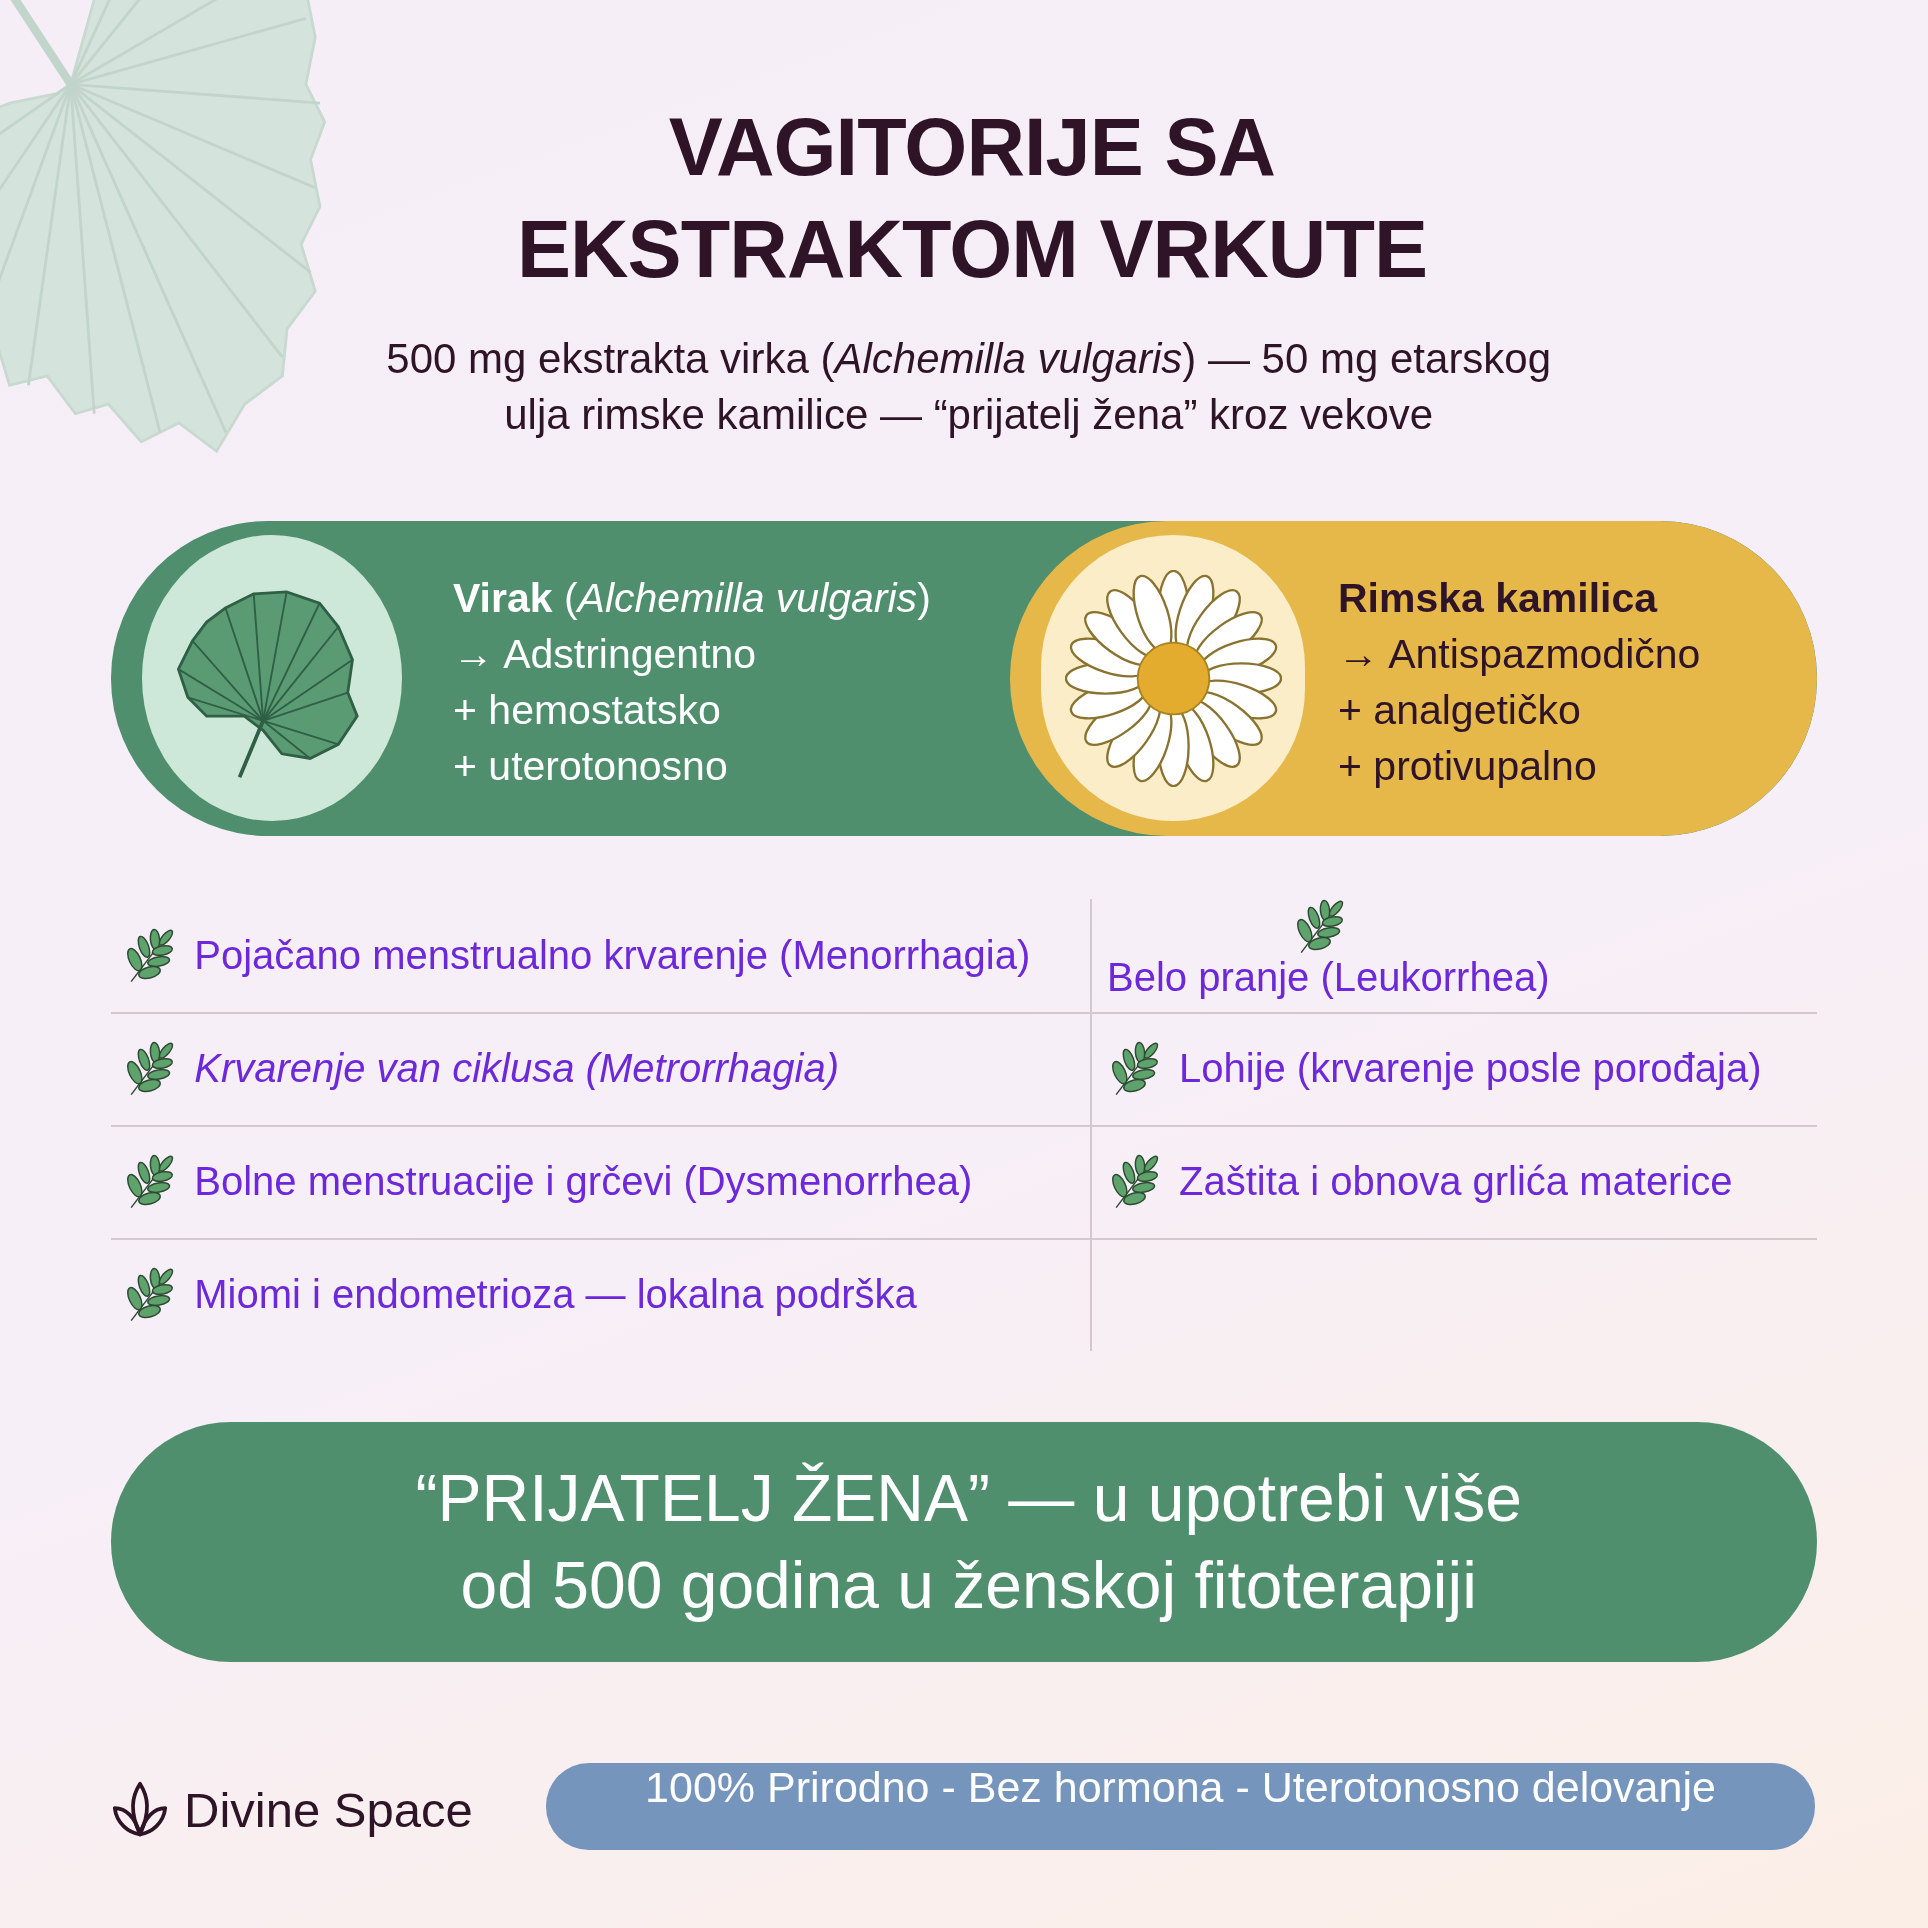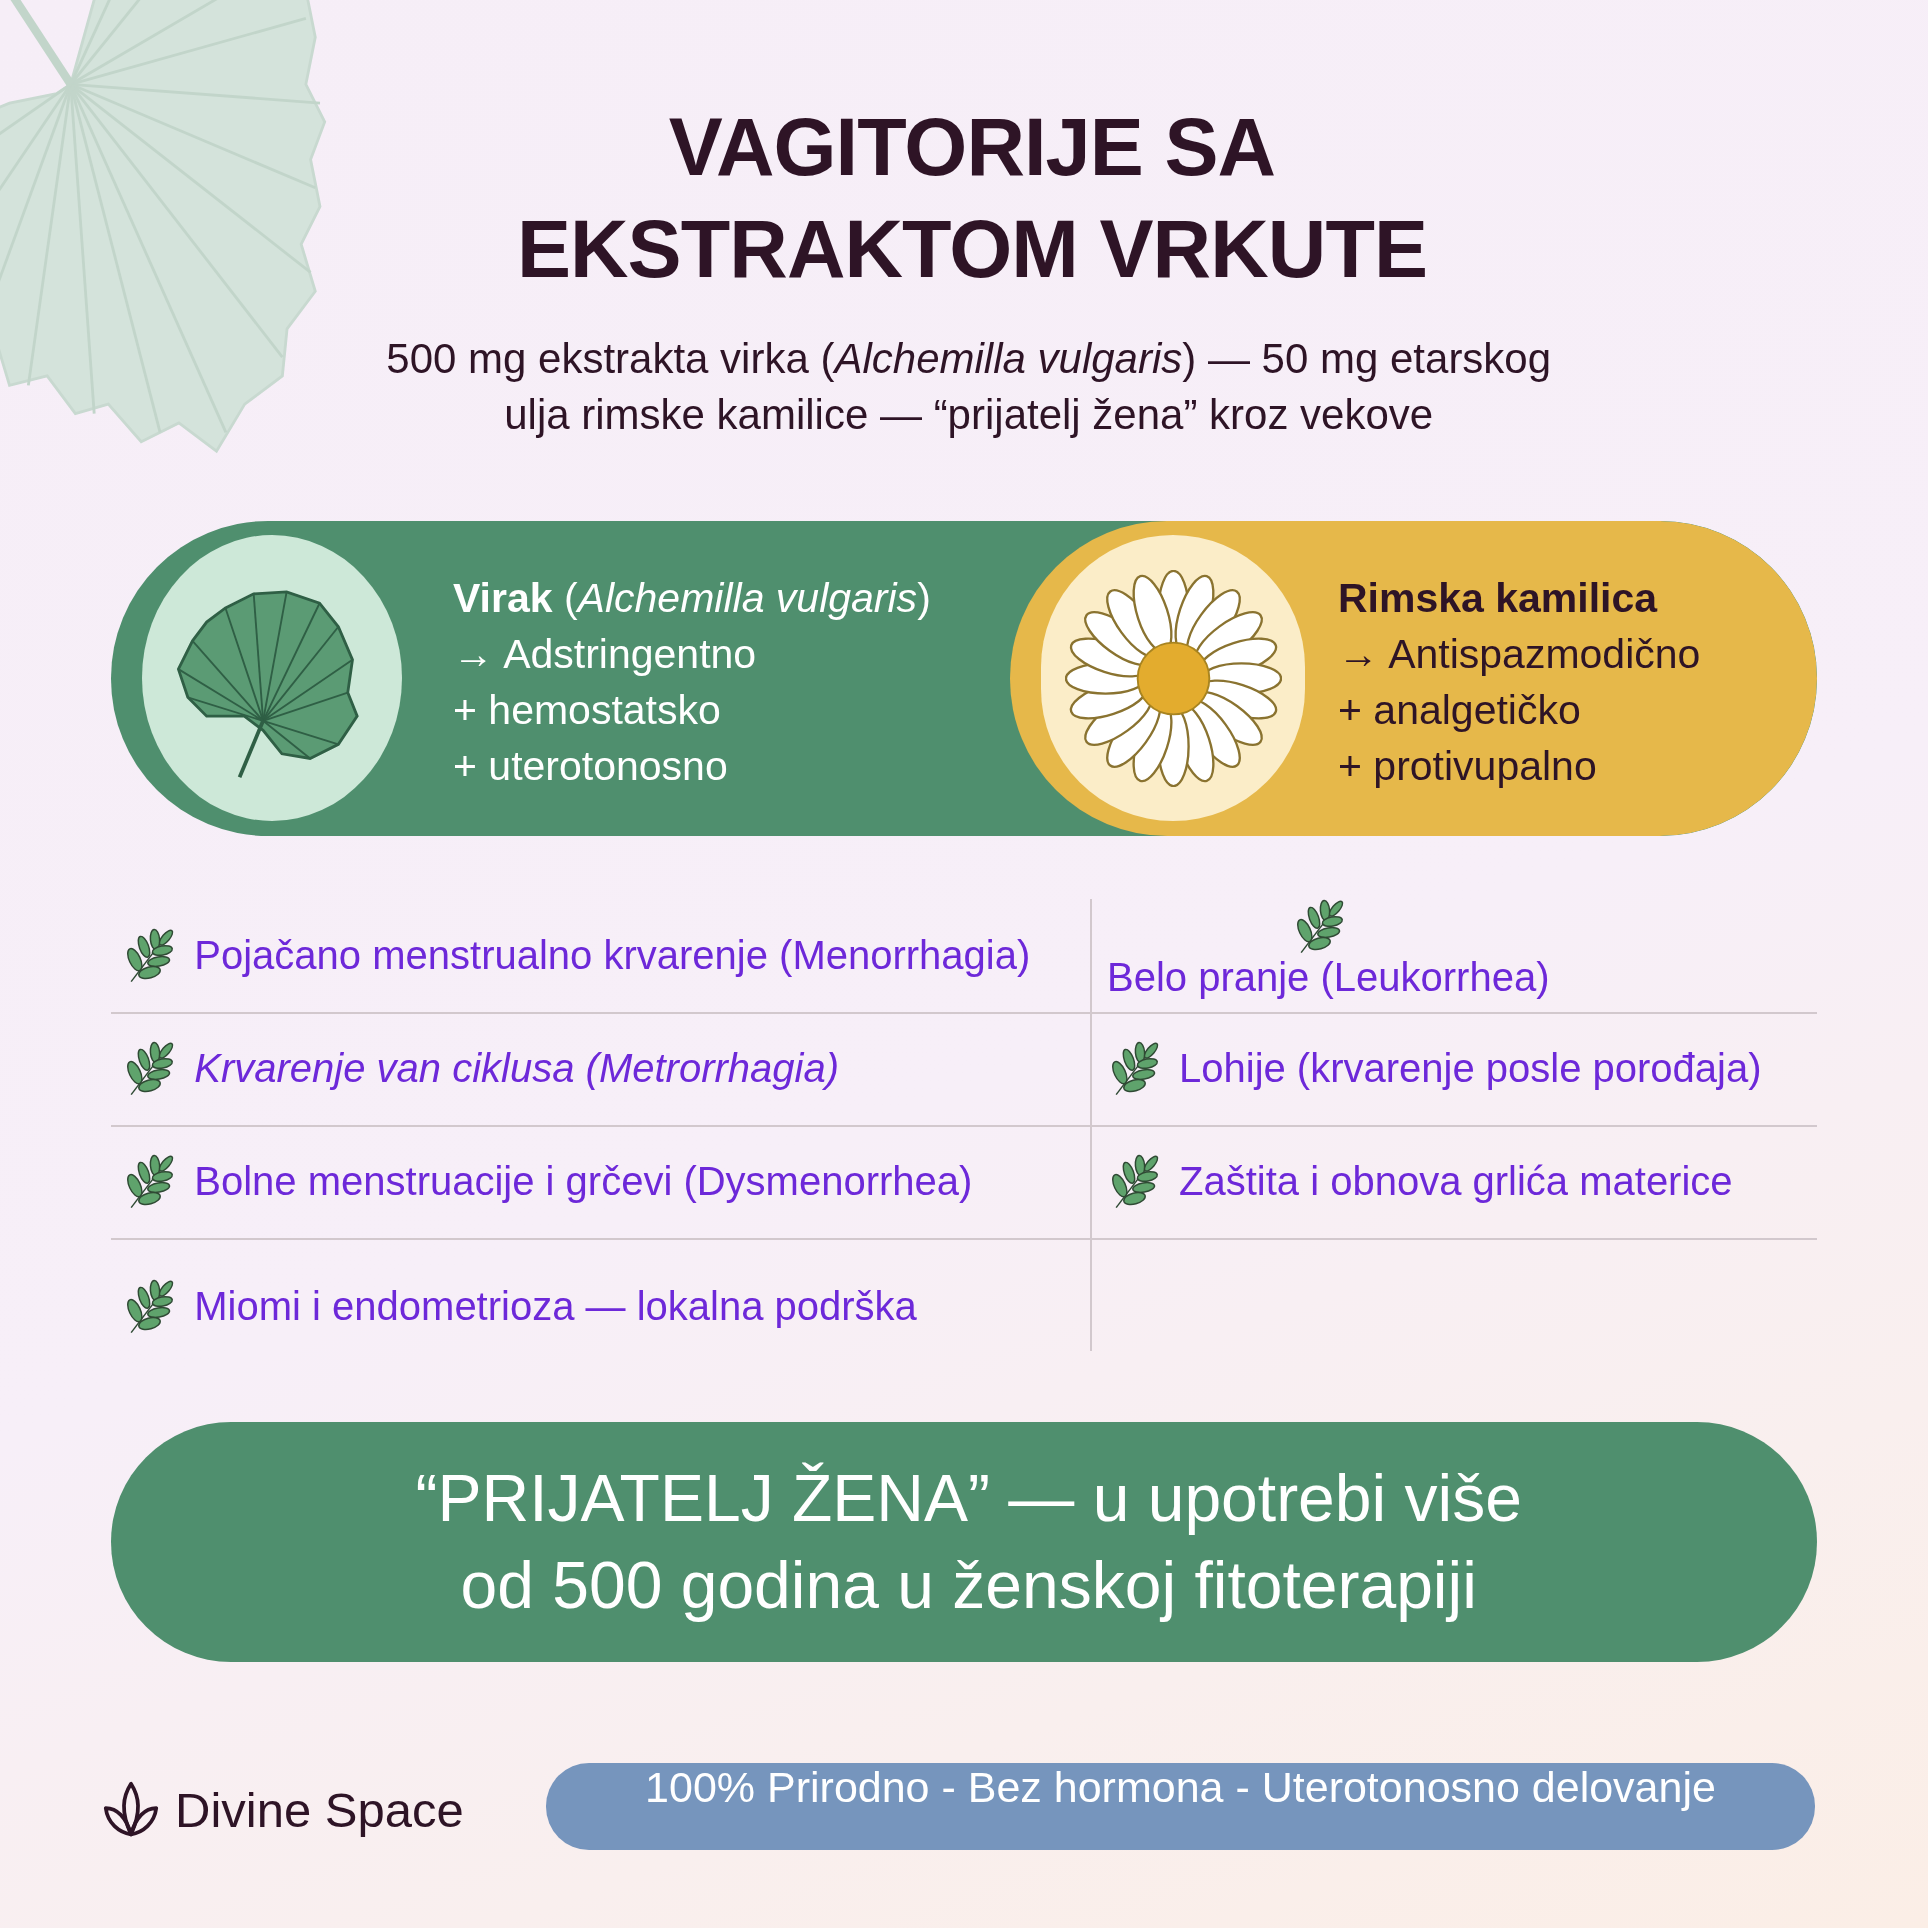--- a/index.html
+++ b/index.html
@@ -70,21 +70,21 @@
     border-radius: 142px; background: #4f8f6e;
     display: flex; align-items: center; justify-content: center;
   }
   .quote-text {
     color: #ffffff; font-size: 66px; line-height: 87px; text-align: center;
     font-weight: 500; padding-left: 9.4px;
   }
   .quote-text span { display: block; }
 
   
-  .brand { left: 102px; top: 1772px; height: 75px; display: flex; align-items: center; }
+  .brand { left: 111px; top: 1772px; height: 75px; display: flex; align-items: center; }
   .brand .lotus { width: 58px; height: 60px; margin-right: 15px; }
   .brand .brand-name { font-size: 49px; color: #2e1426; }
   .badge {
     left: 546px; top: 1763px; width: 1269px; height: 87px;
     border-radius: 43px; background: #7695bd;
     display: flex; align-items: flex-start; justify-content: center;
     color: #ffffff; font-size: 43px; font-weight: 500;
   }
 </style>
 </head>
@@ -238,21 +238,21 @@
           <ellipse cx="24" cy="20" rx="5" ry="12" transform="rotate(-20 24 20)"></ellipse>
           <ellipse cx="36" cy="12" rx="5" ry="11" transform="rotate(-5 36 12)"></ellipse>
           <ellipse cx="48" cy="10" rx="4" ry="10" transform="rotate(40 48 10)"></ellipse>
           <ellipse cx="44" cy="24" rx="11" ry="5" transform="rotate(-10 44 24)"></ellipse>
           <ellipse cx="40" cy="36" rx="12" ry="5" transform="rotate(-10 40 36)"></ellipse>
           <ellipse cx="30" cy="48" rx="12" ry="6" transform="rotate(-15 30 48)"></ellipse>
         </g>
       </svg>
     <span>Bolne menstruacije i grčevi (Dysmenorrhea)</span>
   </div>
-  <div class="cond" style="left:11.3px; top:339px;margin-top:12px;">
+  <div class="cond" style="left:11.3px; top:339px;">
     <svg class="sprig" viewBox="0 0 60 60">
         <g fill="#5fa36c" stroke="#2f4a34" stroke-width="1.6">
           <path d="M10 58 L48 8" fill="none"></path>
           <ellipse cx="14" cy="34" rx="6" ry="13" transform="rotate(-25 14 34)"></ellipse>
           <ellipse cx="24" cy="20" rx="5" ry="12" transform="rotate(-20 24 20)"></ellipse>
           <ellipse cx="36" cy="12" rx="5" ry="11" transform="rotate(-5 36 12)"></ellipse>
           <ellipse cx="48" cy="10" rx="4" ry="10" transform="rotate(40 48 10)"></ellipse>
           <ellipse cx="44" cy="24" rx="11" ry="5" transform="rotate(-10 44 24)"></ellipse>
           <ellipse cx="40" cy="36" rx="12" ry="5" transform="rotate(-10 40 36)"></ellipse>
           <ellipse cx="30" cy="48" rx="12" ry="6" transform="rotate(-15 30 48)"></ellipse>

